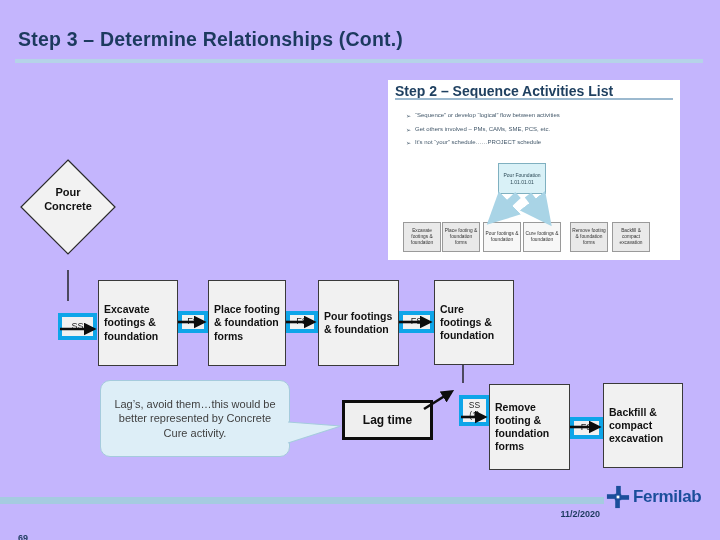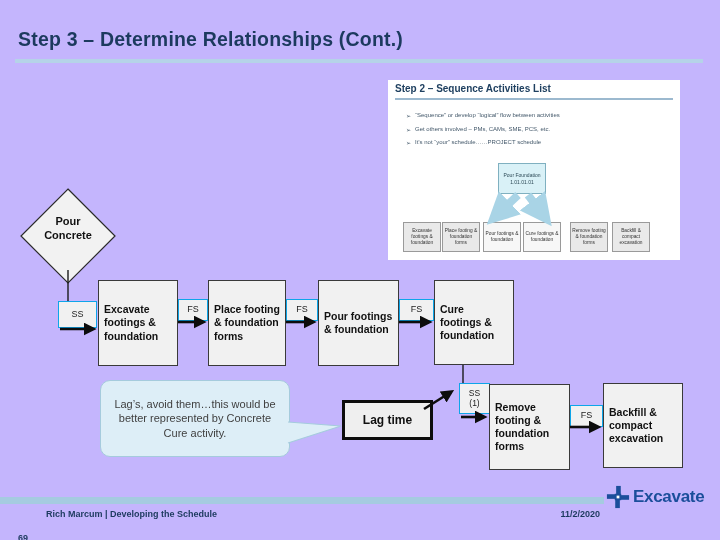--- a/index.html
+++ b/index.html
@@ -11,53 +11,53 @@
   
   .slide-title {
     position:absolute; left:18px; top:28px; font-size:19.5px; font-weight:bold;
     color:#1c3a5e; letter-spacing:0.2px;
   }
   .title-underline {
     position:absolute; left:15px; top:59px; width:688px; height:4px; background:#b5d3e8;
   }
   
   .mini-slide { position:absolute; left:388px; top:80px; width:292px; height:180px; background:#fff; }
-  .mini-title { position:absolute; left:7px; top:3px; font-size:10px; font-weight:bold; color:#1f4060; }
+  .mini-title { position:absolute; left:7px; top:3px; font-size:14px; font-weight:bold; color:#1f4060; }
   .mini-underline { position:absolute; left:7px; top:18px; width:278px; height:2px; background:#9cb9cf; }
   .mini-bullets { position:absolute; left:18px; top:32px; width:250px; }
   .mini-bullet { display:flex; gap:4px; margin-bottom:6.5px; font-size:6px; color:#44596b; }
   .mini-bullet .b-arrow { color:#44596b; font-size:6px; }
   .mini-rootbox {
     position:absolute; left:110px; top:83px; width:48px; height:31px;
     background:#d9f1f7; border:1px solid #7fb0c0; display:flex; flex-direction:column;
     align-items:center; justify-content:center; font-size:5px; color:#2d4a57; text-align:center;
     line-height:1.3;
   }
   .mini-box {
     position:absolute; top:142px; width:38px; min-height:30px; background:#e9e9e9;
     border:1px solid #9a9a9a; font-size:4.8px; color:#333; text-align:center;
     padding:2px 1px; line-height:1.2; display:flex; align-items:center; justify-content:center;
   }
   .mini-box.lighter { background:#f7f7f7; }
   
-  .diamond-wrap { position:absolute; left:20px; top:188px; width:96px; height:96px; }
+  .diamond-wrap { position:absolute; left:20px; top:159px; width:96px; height:96px; }
   .diamond-label {
     position:absolute; left:13px; top:26px; width:70px; text-align:center;
     font-size:11px; font-weight:bold; color:#111; line-height:1.3;
   }
   
   .act-box {
     position:absolute; background:#f1f1f1; border:1px solid #3a3a3a;
     font-size:10.5px; font-weight:bold; color:#111; line-height:1.25;
     display:flex; align-items:center; padding:4px 5px; z-index:2;
   }
   .rel-label {
-    position:absolute; background:#f1f1f1; border:1px solid #0ea5e9;
+    position:absolute; background:#f1f1f1; border:4px solid #0ea5e9;
     font-size:9px; color:#222; display:flex; flex-direction:column;
-    align-items:center; justify-content:center; z-index:2; line-height:1.1;
+    align-items:center; justify-content:center; z-index:2; line-height:1.1;margin-top:12px;
   }
   #box-excavate { left:98px;  top:280px; width:80px; height:86px; }
   #box-place    { left:208px; top:280px; width:78px; height:86px; }
   #box-pour     { left:318px; top:280px; width:81px; height:86px; }
   #box-cure     { left:434px; top:280px; width:80px; height:85px; }
   #box-remove   { left:489px; top:384px; width:81px; height:86px; }
   #box-backfill { left:603px; top:383px; width:80px; height:85px; }
   #rel-ss  { left:58px;  top:301px; width:39px; height:27px; }
   #rel-fs1 { left:178px; top:299px; width:30px; height:22px; }
   #rel-fs2 { left:286px; top:299px; width:32px; height:22px; }
@@ -184,27 +184,26 @@
 
     <line x1="461" y1="417" x2="484" y2="417" stroke="#0d0d0d" stroke-width="2.6" marker-end="url(#blkhead)"></line>
 
     <line x1="570" y1="427" x2="598" y2="427" stroke="#0d0d0d" stroke-width="2.6" marker-end="url(#blkhead)"></line>
 
     <line x1="424" y1="409" x2="451" y2="392" stroke="#0d0d0d" stroke-width="2.6" marker-end="url(#blkhead)"></line>
   </svg>
 
   <div class="footer-bar"></div>
   <div class="footer-text" id="page-num">69</div>
-  <div class="footer-text" id="credit">Rich Marcum | Developing the Schedule</div>
   <div class="footer-text" id="date">11/2/2020</div>
   <div class="logo">
     <svg width="24" height="24" viewBox="0 0 26 26">
       <rect x="11" y="1" width="5" height="9" fill="#1b4e9b"></rect>
       <rect x="16" y="11" width="9" height="5" fill="#1b4e9b"></rect>
       <rect x="10" y="16" width="5" height="9" fill="#1b4e9b"></rect>
       <rect x="1" y="10" width="9" height="5" fill="#1b4e9b"></rect>
       <rect x="9.5" y="9.5" width="7" height="7" fill="#1b4e9b"></rect>
       <rect x="11.5" y="11.5" width="3" height="3" fill="#ffffff"></rect>
     </svg>
-    <span class="logo-text">Excavate</span>
+    <span class="logo-text">Fermilab</span>
   </div>
 
 </div>
 
 </body></html>

